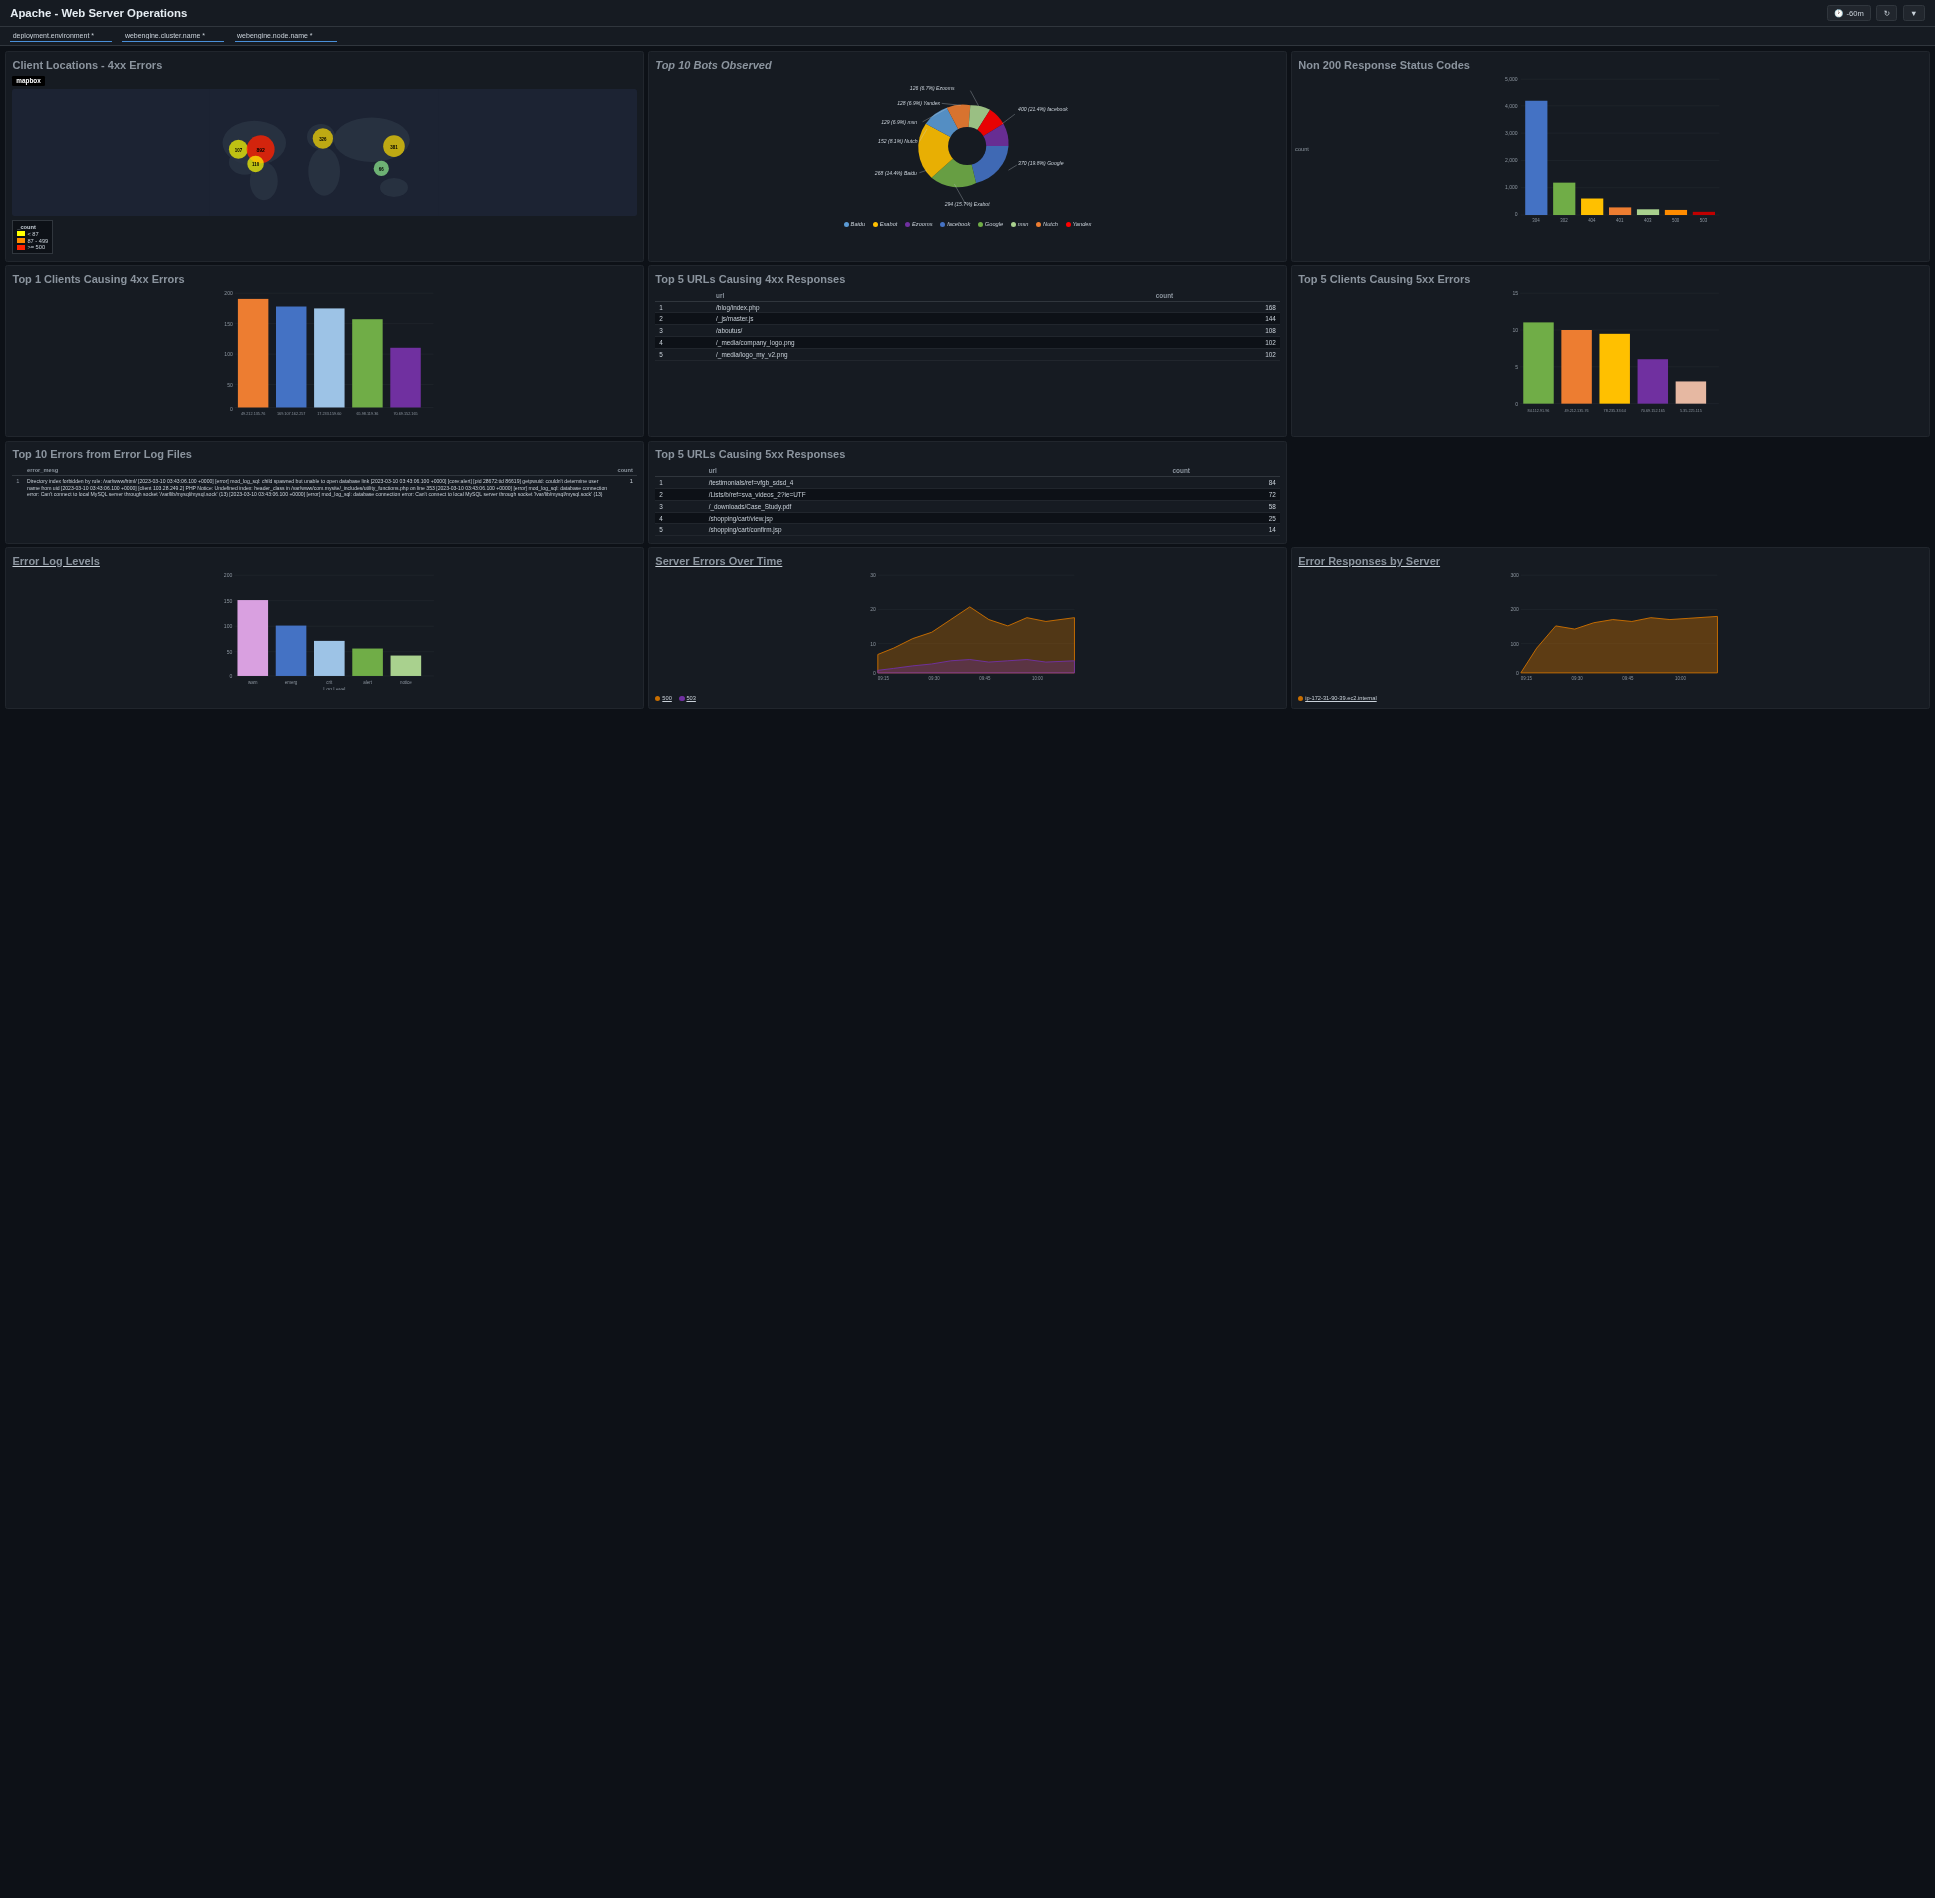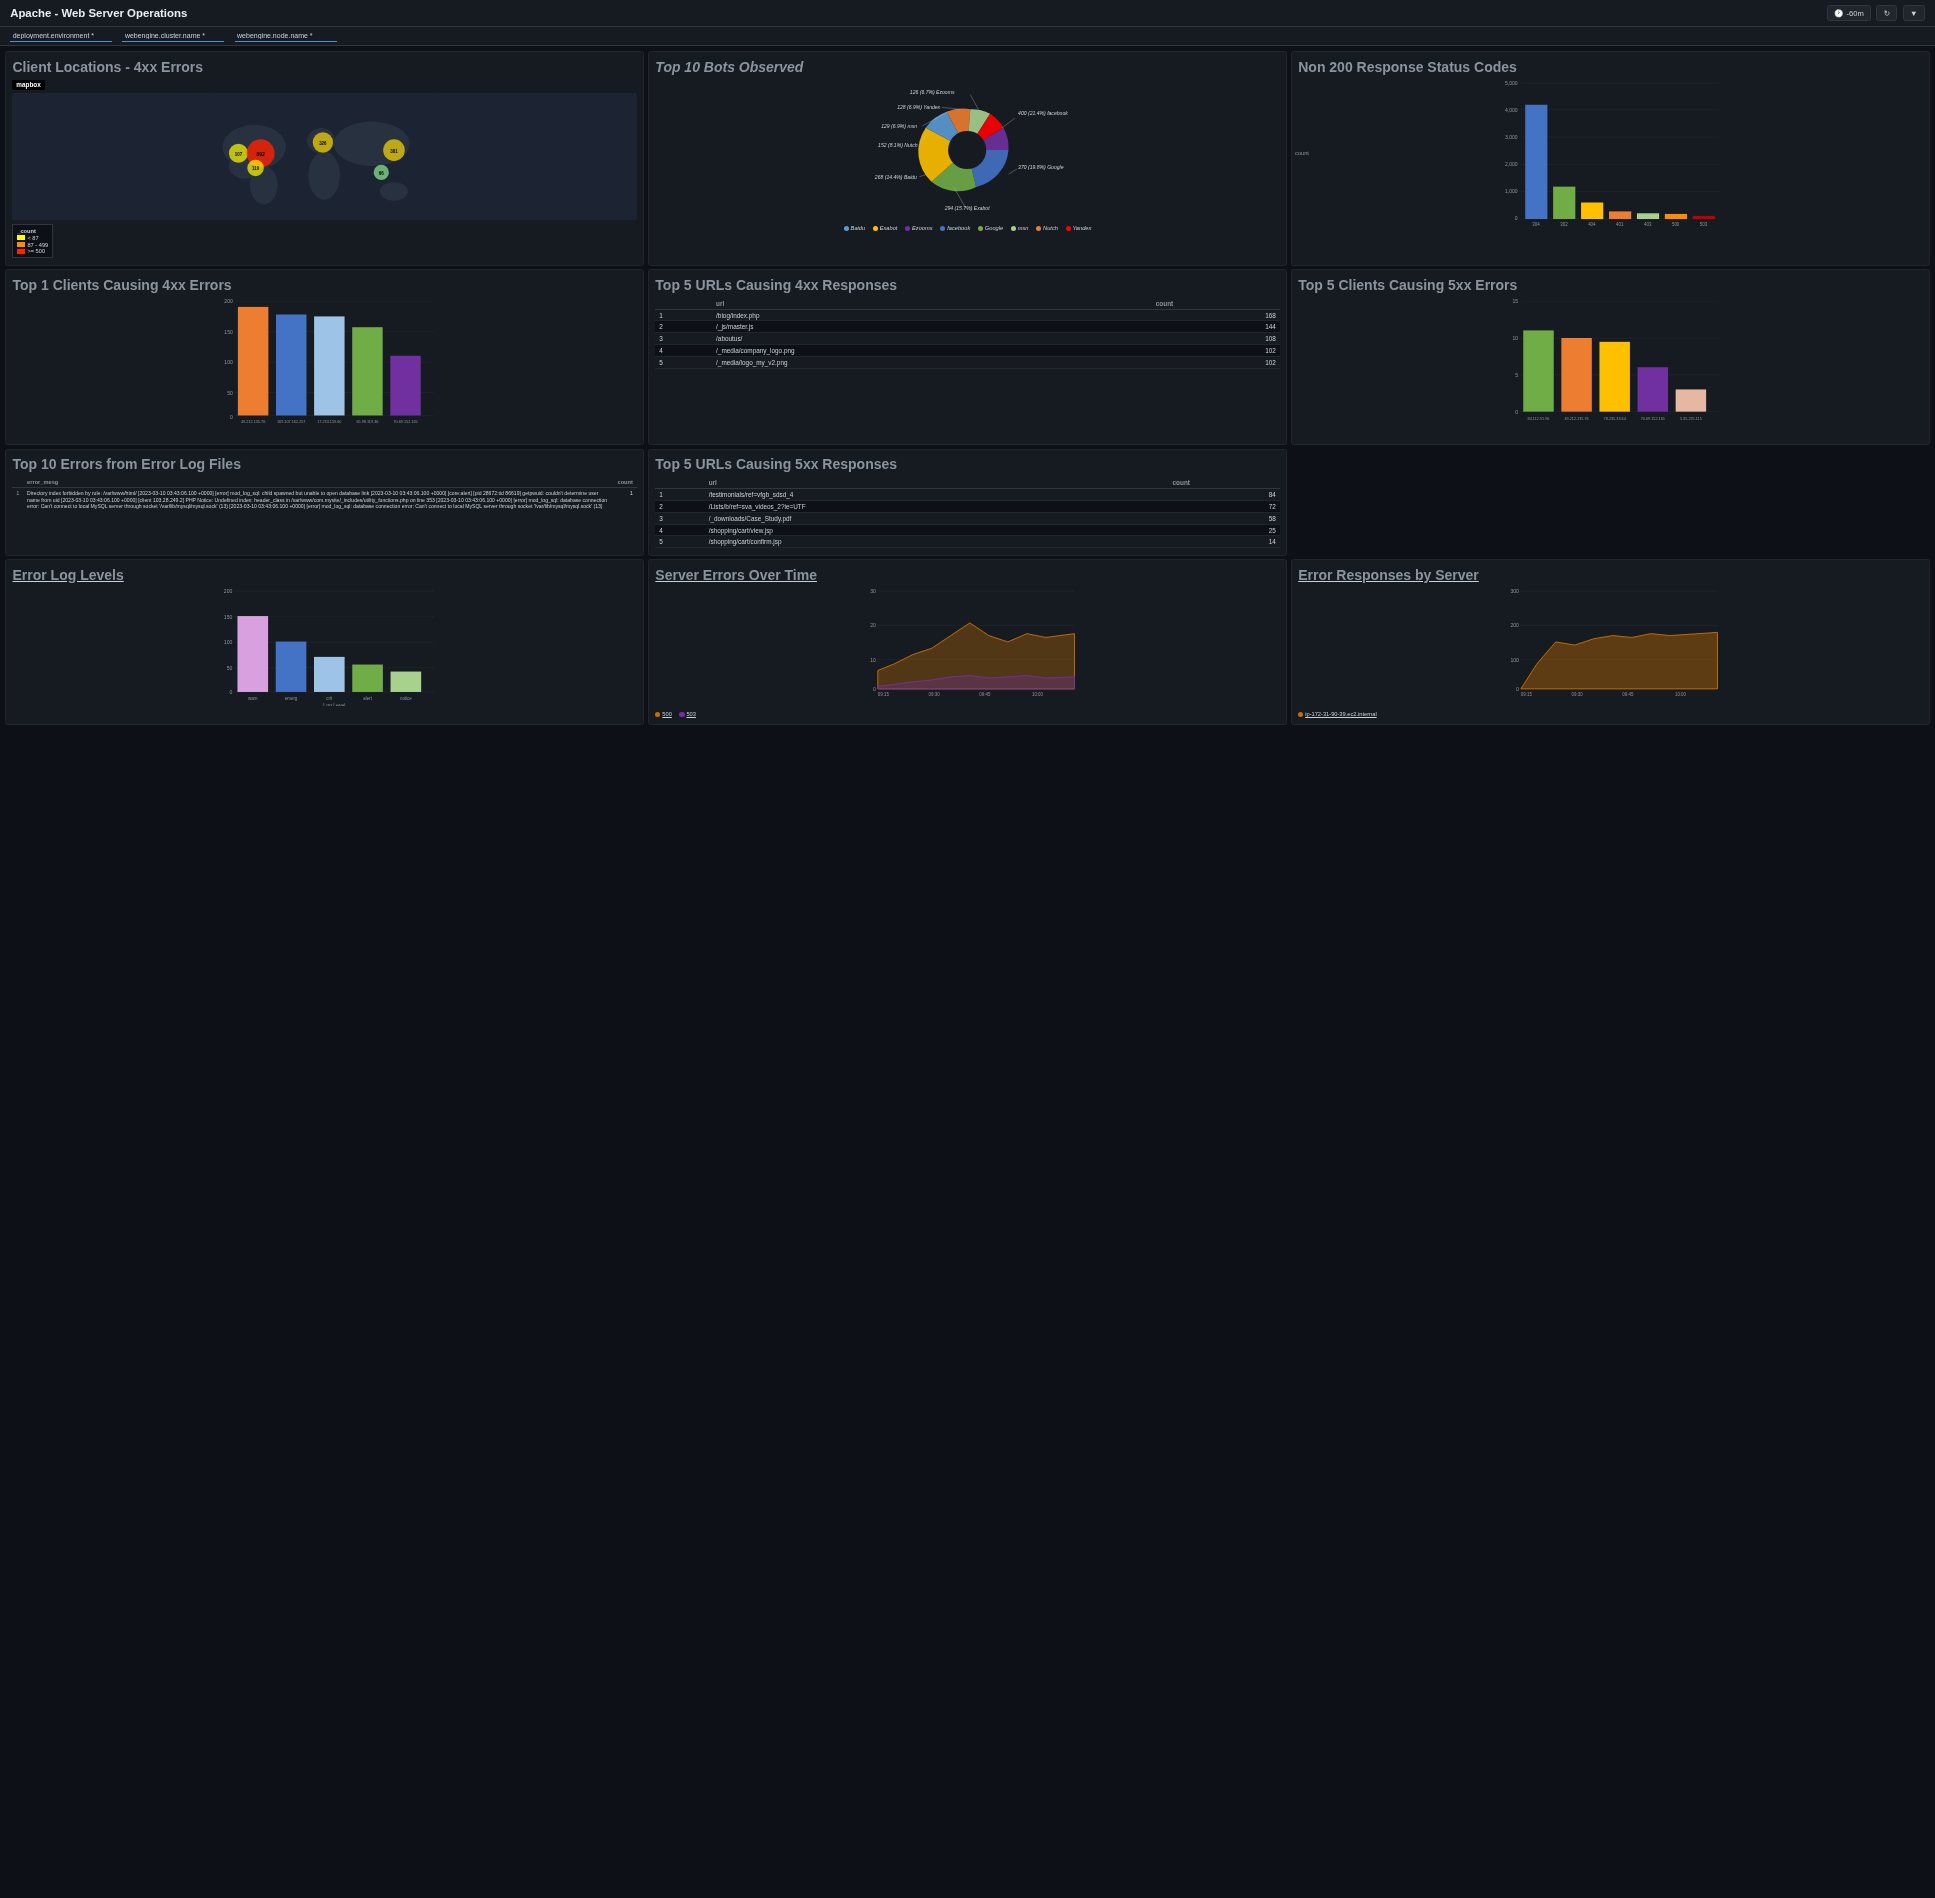--- a/index.html
+++ b/index.html
@@ -66,21 +66,21 @@
       gap: 3.8px;
     }
     .panel {
       background: #161b22;
       border: 0.6px solid #21262d;
       border-radius: 2.5px;
       padding: 6.4px;
       position: relative;
     }
     .panel-title {
-      font-size: 14px;
+      font-size: 11px;
       font-weight: 600;
       color: #8b949e;
       margin-bottom: 5.1px;
     }
     
     .map-panel {
       grid-column: 1;
       grid-row: 1;
       min-height: 204px;
     }

